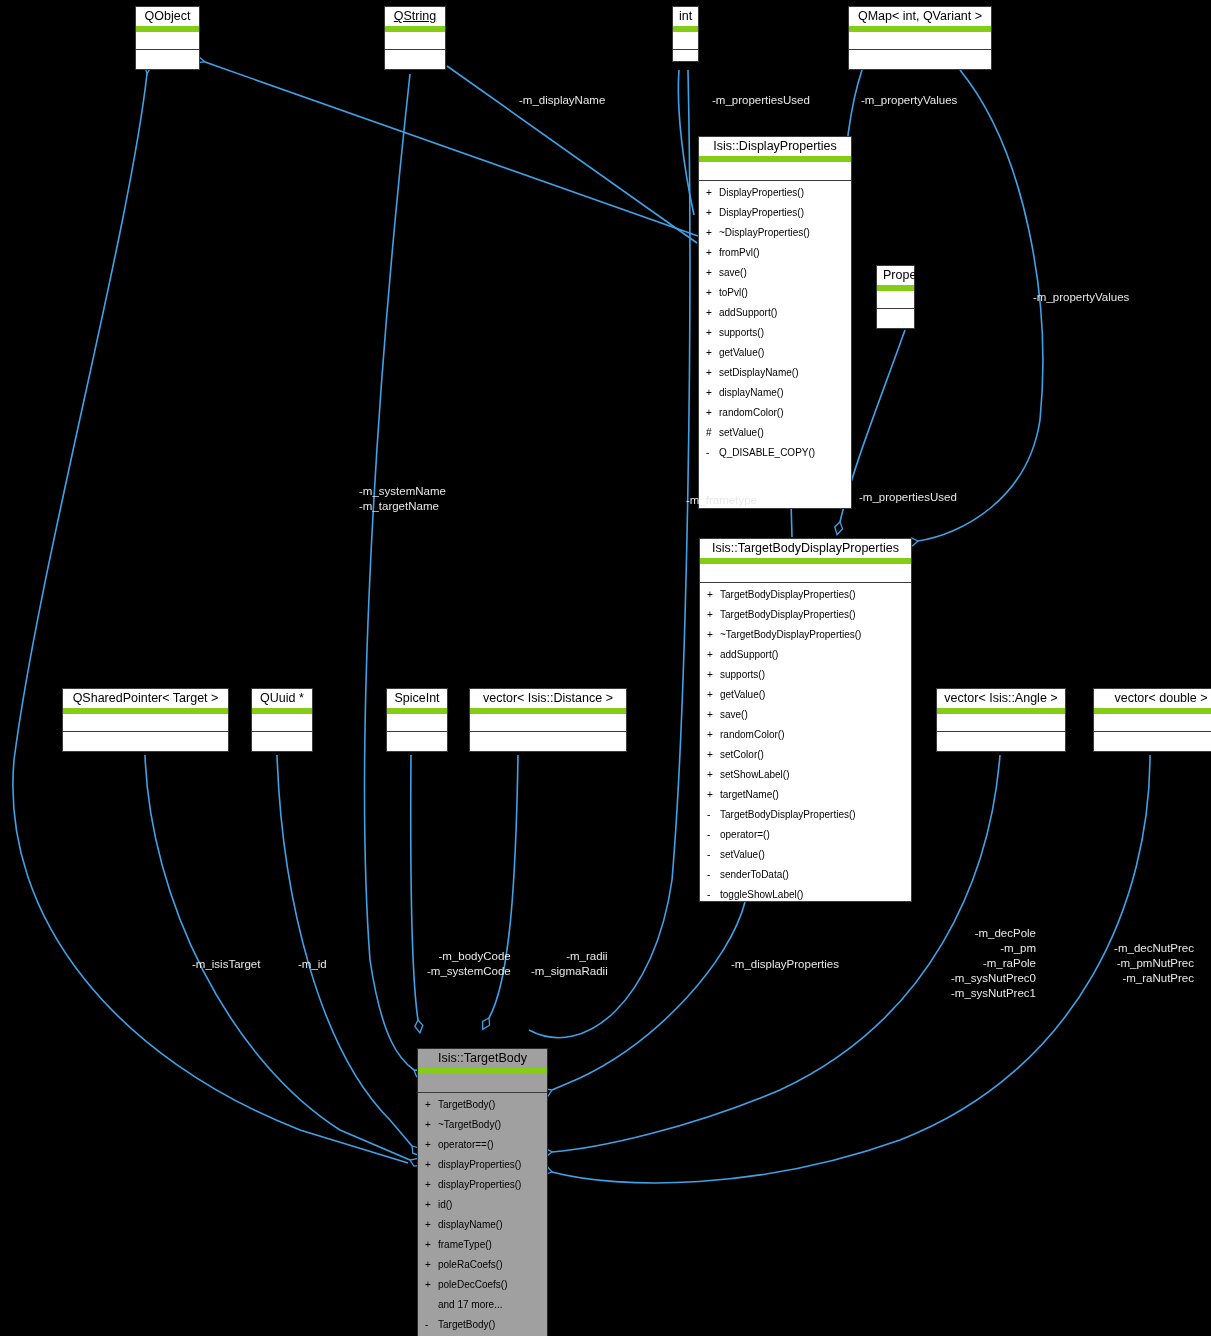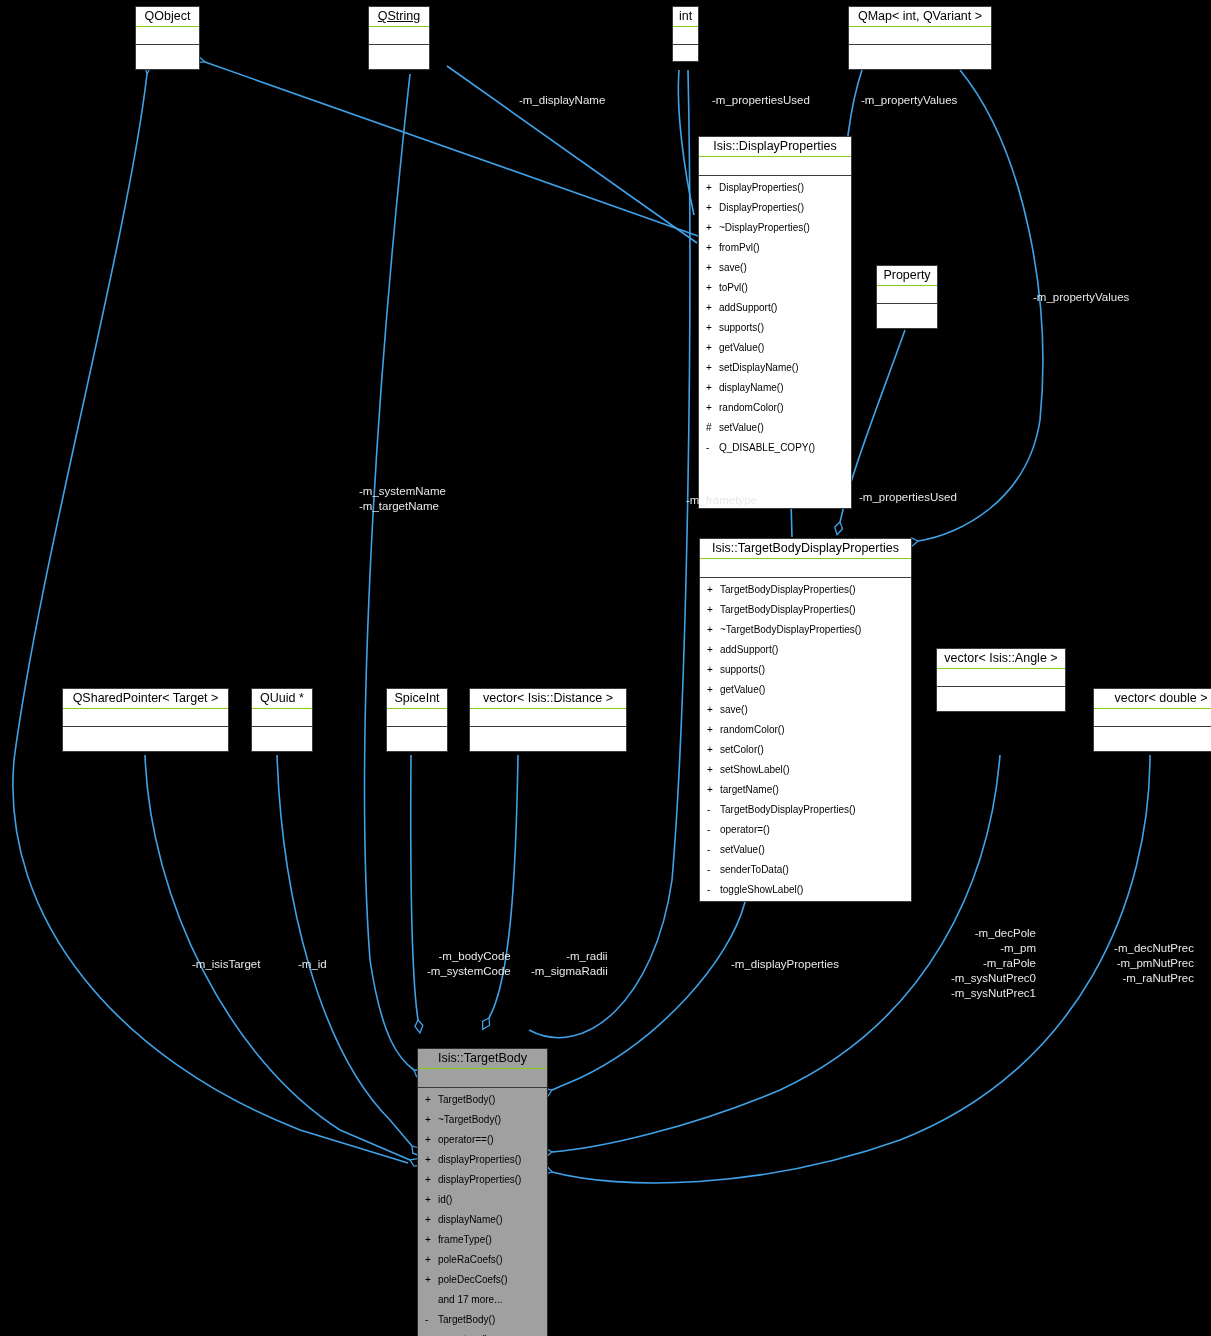--- a/index.html
+++ b/index.html
@@ -20,21 +20,21 @@
     color:#000;
     z-index:5;
   }
   .uml-box.focus{background:#a0a0a0;border:1px solid #2a2a2a;}
   .uml-title{
     text-align:center;
     font-size:12.5px;
     line-height:19px;
     padding:0 6px;
     white-space:nowrap;
-    border-bottom:1px solid #84cc16;
+    border-bottom:6px solid #84cc16;
   }
   .uml-attrs{
     border-bottom:1px solid #3a3a3a;
     min-height:18px;
   }
   .uml-ops{padding:2px 0 2px 0;}
   .uml-ops .row{
     font-size:10px;
     line-height:20px;
     padding-left:7px;
@@ -105,39 +105,39 @@
       <path d="M1150,755 C 1150,900 1080,1070 900,1140 C 760,1190 620,1190 552,1172" marker-end="url(#aggDiamond)"></path>
     </g>
   </svg>
 
   <div class="uml-box empty-only" style="left:135px;top:6px;width:65px;height:64px;">
     <div class="uml-title">QObject</div>
     <div class="uml-attrs"></div>
     <div class="uml-ops"></div>
   </div>
 
-  <div class="uml-box empty-only" style="left:368px;top:6px;width:62px;height:64px;text-decoration:underline;">
+  <div class="uml-box empty-only" style="left:384px;top:6px;width:62px;height:64px;text-decoration:underline;">
     <div class="uml-title">QString</div>
     <div class="uml-attrs"></div>
     <div class="uml-ops"></div>
   </div>
 
   <div class="uml-box empty-only" style="left:672px;top:6px;width:27px;height:56px;">
     <div class="uml-title">int</div>
     <div class="uml-attrs"></div>
     <div class="uml-ops"></div>
   </div>
 
   <div class="uml-box empty-only" style="left:848px;top:6px;width:144px;height:64px;">
     <div class="uml-title">QMap&lt; int, QVariant &gt;</div>
     <div class="uml-attrs"></div>
     <div class="uml-ops"></div>
   </div>
 
-  <div class="uml-box empty-only" style="left:876px;top:265px;width:62px;height:64px;">
+  <div class="uml-box empty-only" style="left:876px;top:265px;width:39px;height:64px;">
     <div class="uml-title">Property</div>
     <div class="uml-attrs"></div>
     <div class="uml-ops"></div>
   </div>
 
   <div class="uml-box" style="left:698px;top:136px;width:154px;height:373px;">
     <div class="uml-title">Isis::DisplayProperties</div>
     <div class="uml-attrs"></div>
     <div class="uml-ops">
         <div class="row"><span class="vis">+</span><span>DisplayProperties()</span></div>
@@ -197,21 +197,21 @@
     <div class="uml-attrs"></div>
     <div class="uml-ops"></div>
   </div>
 
   <div class="uml-box empty-only" style="left:469px;top:688px;width:158px;height:64px;">
     <div class="uml-title">vector&lt; Isis::Distance &gt;</div>
     <div class="uml-attrs"></div>
     <div class="uml-ops"></div>
   </div>
 
-  <div class="uml-box empty-only" style="left:936px;top:648px;width:130px;height:64px;">
+  <div class="uml-box empty-only" style="left:936px;top:688px;width:130px;height:64px;">
     <div class="uml-title">vector&lt; Isis::Angle &gt;</div>
     <div class="uml-attrs"></div>
     <div class="uml-ops"></div>
   </div>
 
   <div class="uml-box empty-only" style="left:1093px;top:688px;width:136px;height:64px;">
     <div class="uml-title">vector&lt; double &gt;</div>
     <div class="uml-attrs"></div>
     <div class="uml-ops"></div>
   </div>

